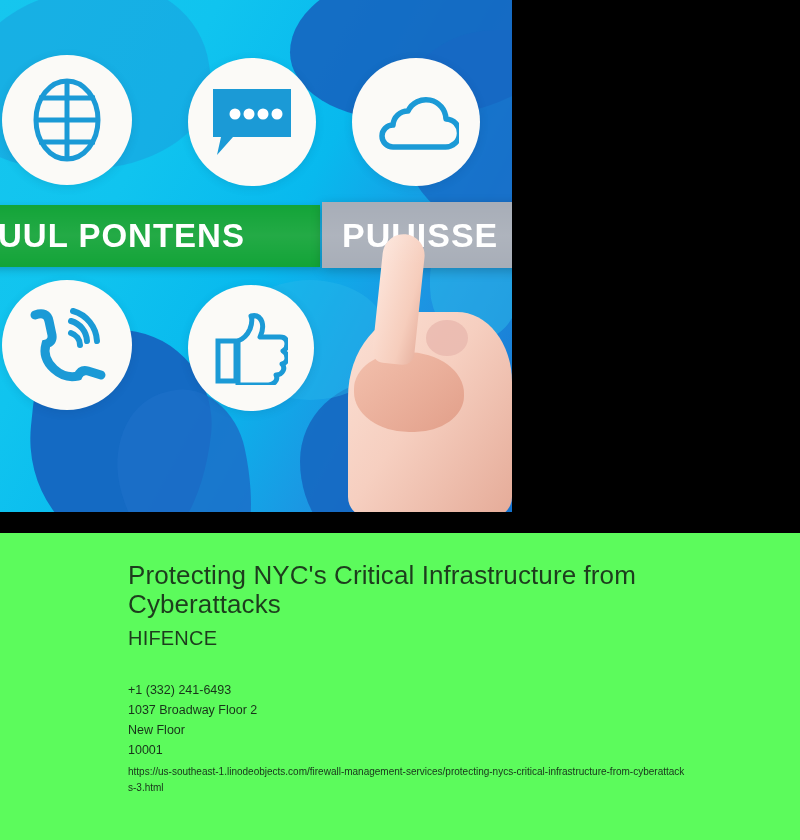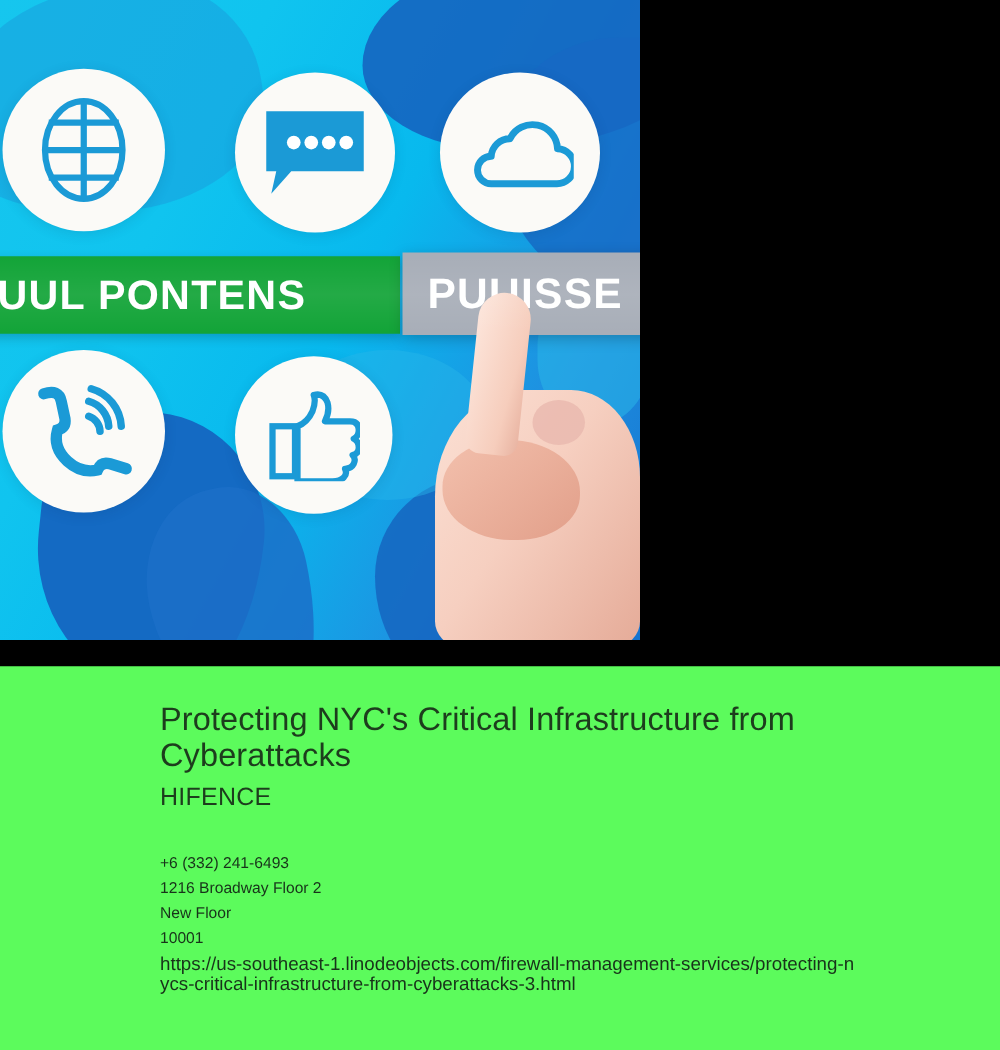--- a/index.html
+++ b/index.html
@@ -223,21 +223,21 @@
   .contact {
     margin-top: 30px;
   }
   .contact-line {
     font-size: 12.5px;
     line-height: 20px;
     color: #18331a;
   }
   .url {
     margin-top: 4px;
-    font-size: 15px;
+    font-size: 10px;
     line-height: 16px;
     color: #18331a;
     width: 560px;
     word-break: break-all;
   }
 </style>
 </head>
 <body>
 
 <div class="page">
@@ -322,22 +322,22 @@
 
     <div class="hero-sheen"></div>
   </div>
 
   <div class="info">
     <div class="info-inner">
       <h1 class="title">Protecting NYC's Critical Infrastructure from Cyberattacks</h1>
       <div class="brand">HIFENCE</div>
 
       <div class="contact">
-        <div class="contact-line">+6 (332) 241-6493</div>
-        <div class="contact-line">1216 Broadway Floor 2</div>
+        <div class="contact-line">+1 (332) 241-6493</div>
+        <div class="contact-line">1037 Broadway Floor 2</div>
         <div class="contact-line">New Floor</div>
         <div class="contact-line">10001</div>
         <div class="url">https://us-southeast-1.linodeobjects.com/firewall-management-services/protecting-nycs-critical-infrastructure-from-cyberattacks-3.html</div>
       </div>
     </div>
   </div>
 
 </div>
 
 </body></html>

